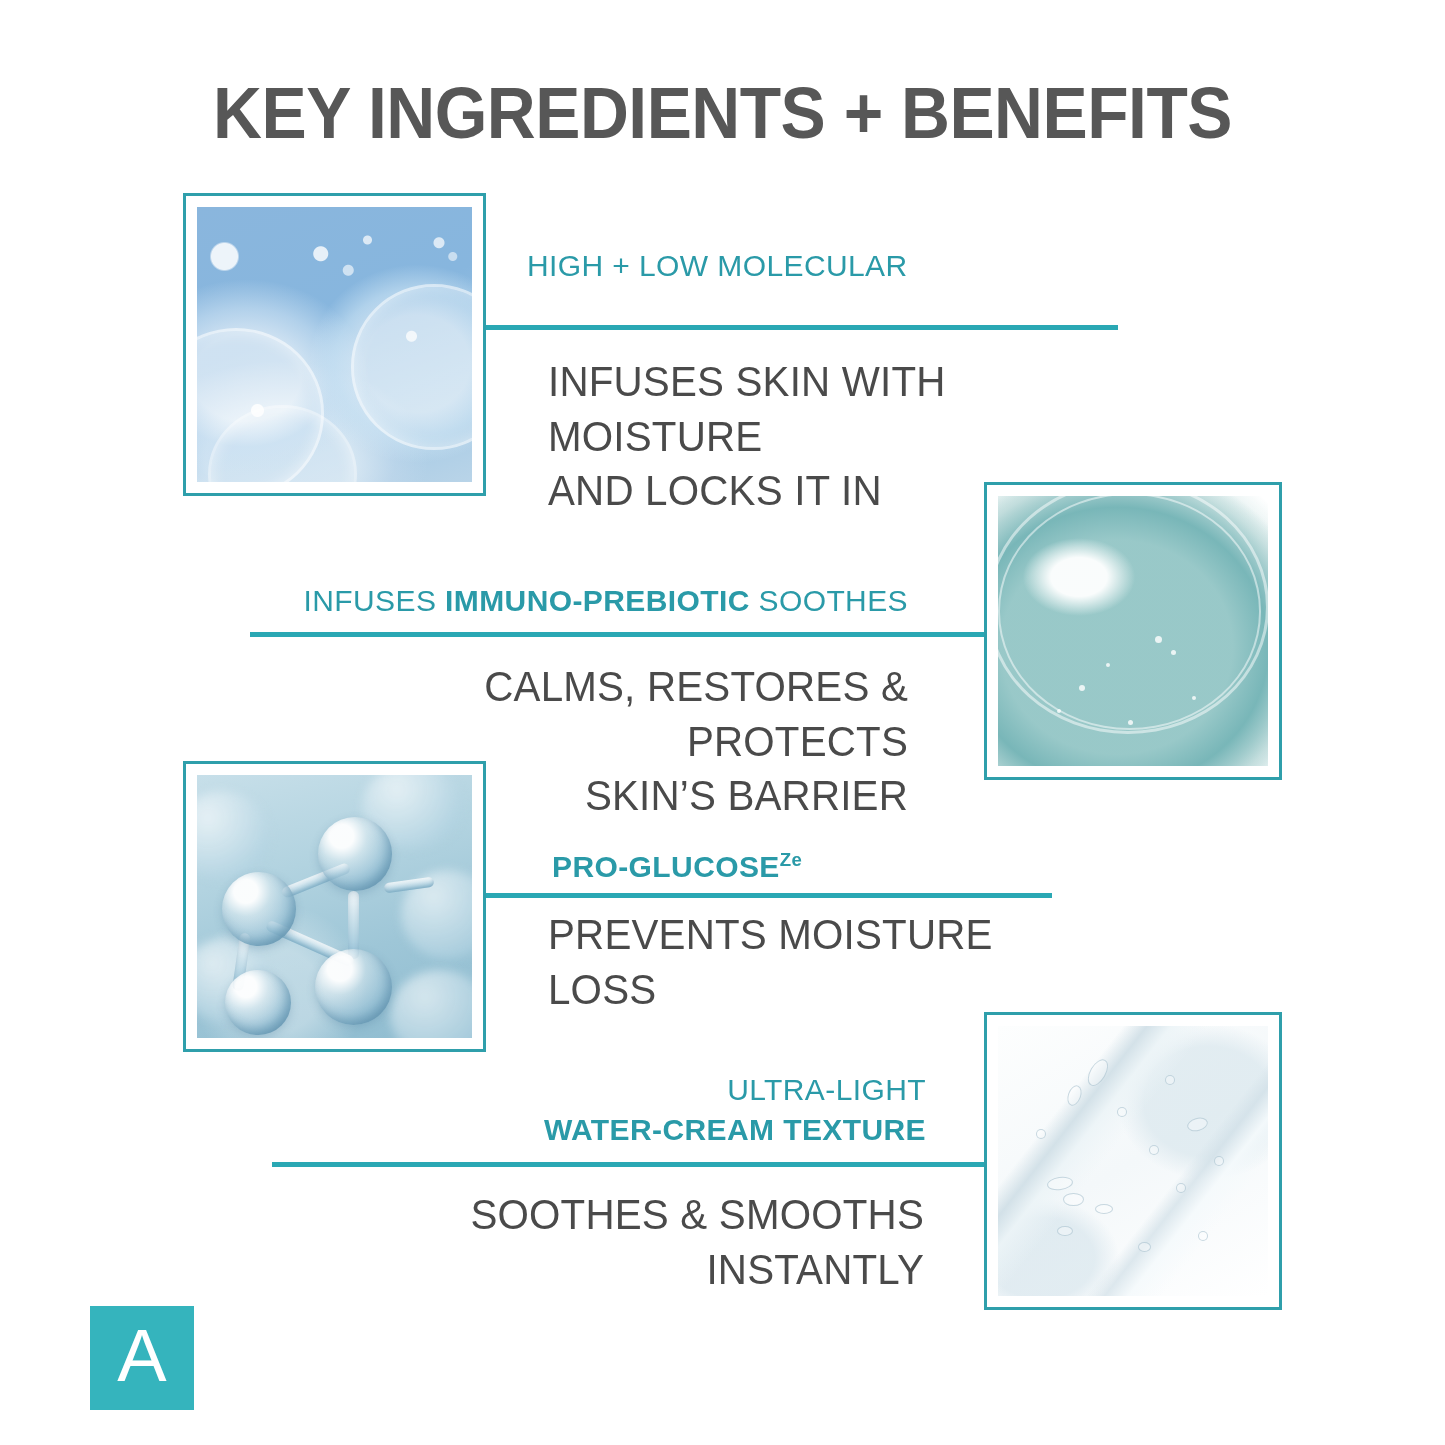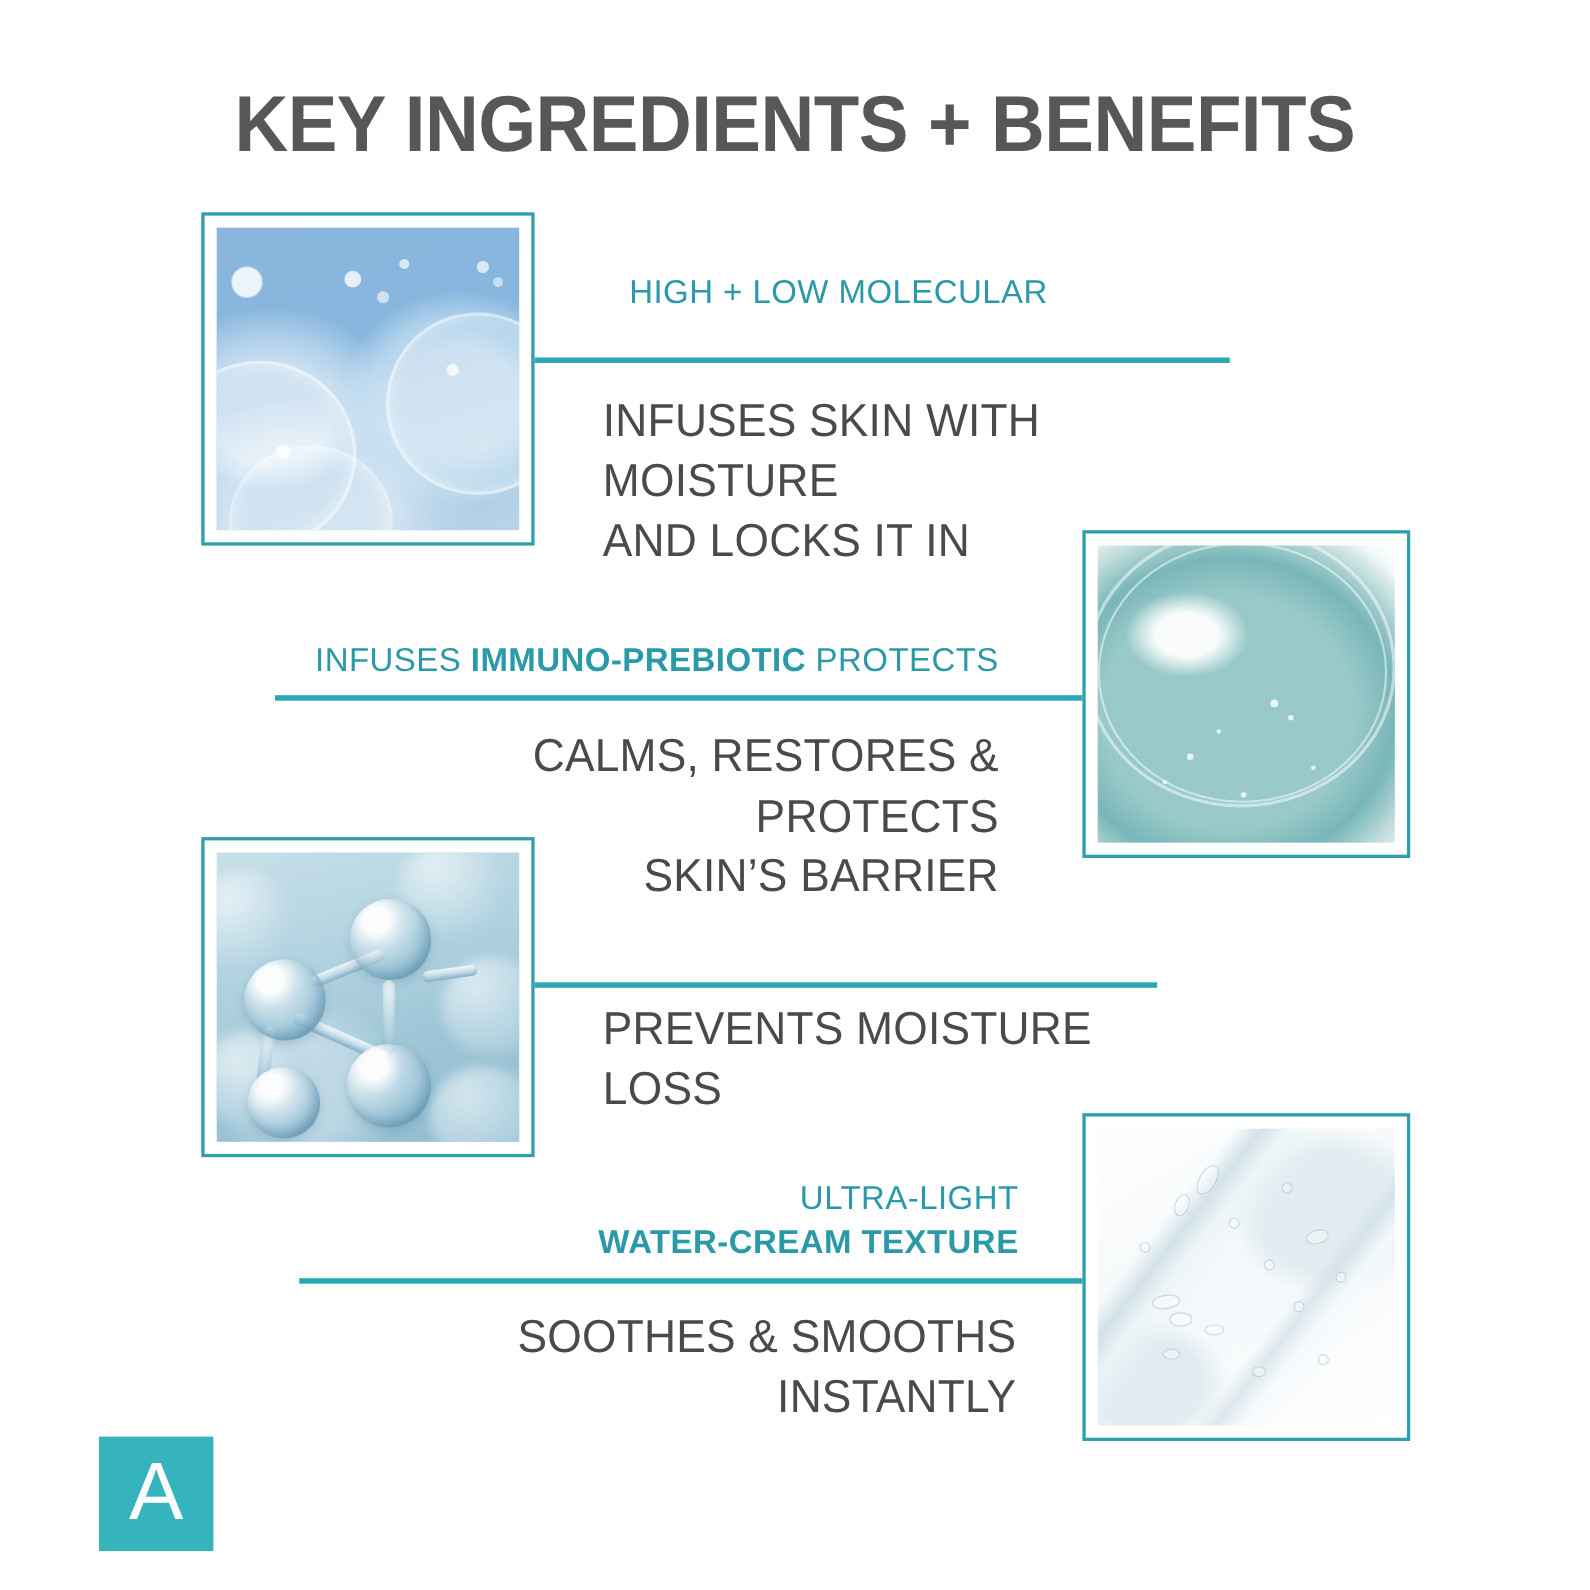--- a/index.html
+++ b/index.html
@@ -199,21 +199,21 @@
   <div class="photo-frame ph-frame-1" style="left:183px; top:193px; width:303px; height:303px;">
     <div class="photo-inner ph-bubbles">
       <div class="ring" style="left:-18%; top:44%; width:62%; height:60%;"></div>
       <div class="ring" style="left:56%; top:28%; width:58%; height:58%;"></div>
       <div class="ring" style="left:4%; top:72%; width:52%; height:48%; border-color:rgba(255,255,255,0.4);"></div>
     </div>
   </div>
 
   <div class="rule" style="left:486px; top:325px; width:632px;"></div>
 
-  <div class="label ta-l" style="left:572px; top:246px;">
+  <div class="label ta-l" style="left:527px; top:246px;">
     <span>HIGH + LOW MOLECULAR</span><br>
   </div>
 
   <div class="benefit ta-l" style="left:548px; top:355px; width:620px;">
     <span>INFUSES SKIN WITH MOISTURE</span><br>
     <span>AND LOCKS IT IN</span>
   </div>
 
   <div class="photo-frame" style="left:984px; top:482px; width:298px; height:298px;">
     <div class="photo-inner ph-gel">
@@ -225,21 +225,21 @@
       <div class="spec" style="left:22%; top:79%; width:4px; height:4px;"></div>
       <div class="spec" style="left:48%; top:83%; width:5px; height:5px;"></div>
       <div class="spec" style="left:72%; top:74%; width:4px; height:4px;"></div>
       <div class="spec" style="left:40%; top:62%; width:4px; height:4px;"></div>
     </div>
   </div>
 
   <div class="rule" style="left:250px; top:632px; width:734px;"></div>
 
   <div class="label ta-r" style="left:278px; top:581px; width:630px;">
-    <span>INFUSES </span><span class="b">IMMUNO-PREBIOTIC</span><span> PROTECTS</span>
+    <span>INFUSES </span><span class="b">IMMUNO-PREBIOTIC</span><span> SOOTHES</span>
   </div>
 
   <div class="benefit ta-r" style="left:288px; top:660px; width:620px;">
     <span>CALMS, RESTORES &amp; PROTECTS</span><br>
     <span>SKIN’S BARRIER</span>
   </div>
 
   <div class="photo-frame" style="left:183px; top:761px; width:303px; height:291px;">
     <div class="photo-inner ph-mol">
       <div class="blur" style="left:-8%; top:6%; width:34%; height:34%;"></div>
@@ -254,20 +254,23 @@
       <div class="bond" style="left:68%; top:40%; width:18%; height:10px; transform:rotate(-8deg);"></div>
       <div class="atom" style="left:44%; top:16%; width:27%; height:28%;"></div>
       <div class="atom" style="left:9%; top:37%; width:27%; height:28%;"></div>
       <div class="atom" style="left:43%; top:66%; width:28%; height:29%;"></div>
       <div class="atom" style="left:10%; top:74%; width:24%; height:25%;"></div>
     </div>
   </div>
 
   <div class="rule" style="left:486px; top:893px; width:566px;"></div>
 
+  <div class="label ta-l" style="left:552px; top:847px;">
+    <span class="b">PRO-GLUCOSE</span><sup class="b">Ze</sup>
+  </div>
 
   <div class="benefit ta-l" style="left:548px; top:908px; width:560px;">
     <span>PREVENTS MOISTURE LOSS</span>
   </div>
 
   <div class="photo-frame" style="left:984px; top:1012px; width:298px; height:298px;">
     <div class="photo-inner ph-cream">
       <div class="drop" style="left:34%; top:12%; width:5%; height:10%; transform:rotate(30deg);"></div>
       <div class="drop" style="left:26%; top:22%; width:4%; height:7%; transform:rotate(20deg);"></div>
       <div class="drop" style="left:70%; top:34%; width:7%; height:4%; transform:rotate(-15deg);"></div>

